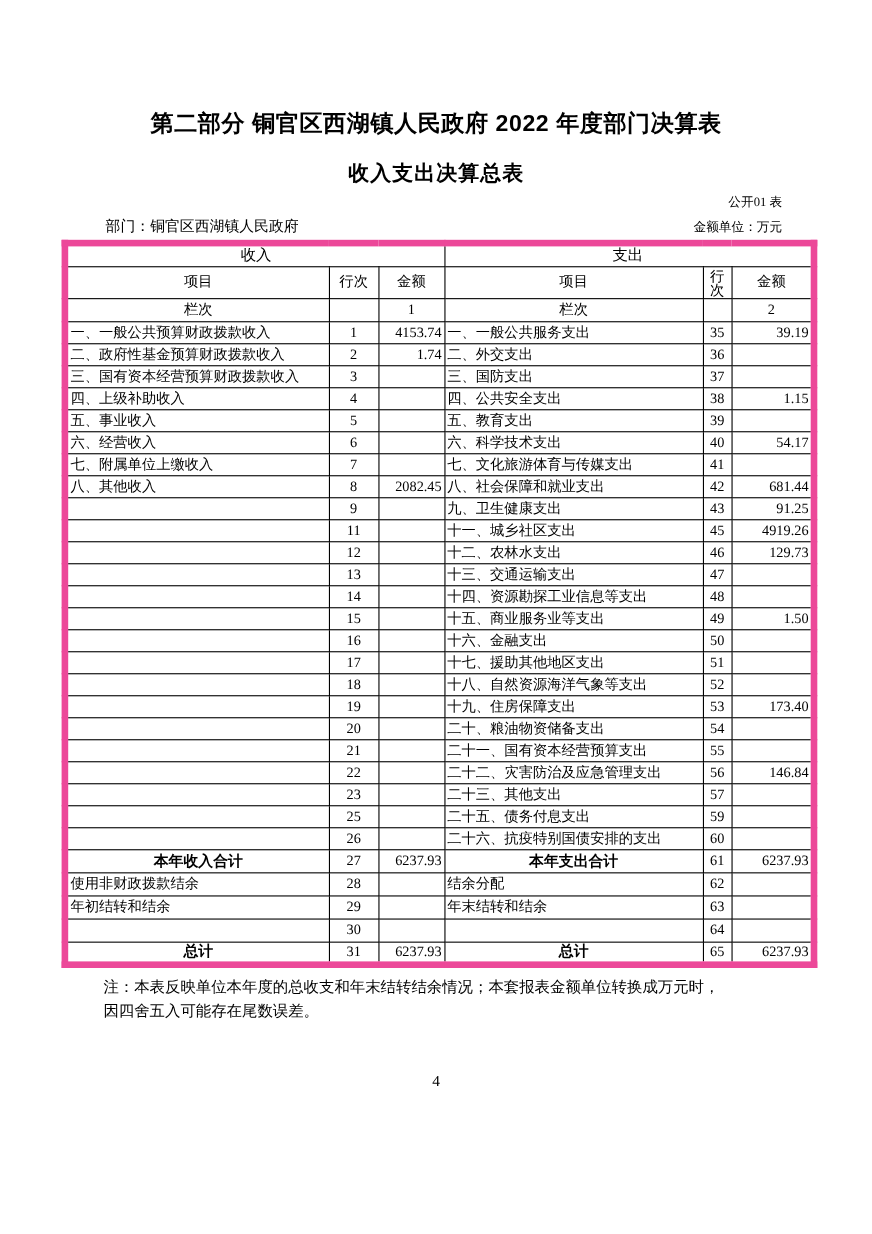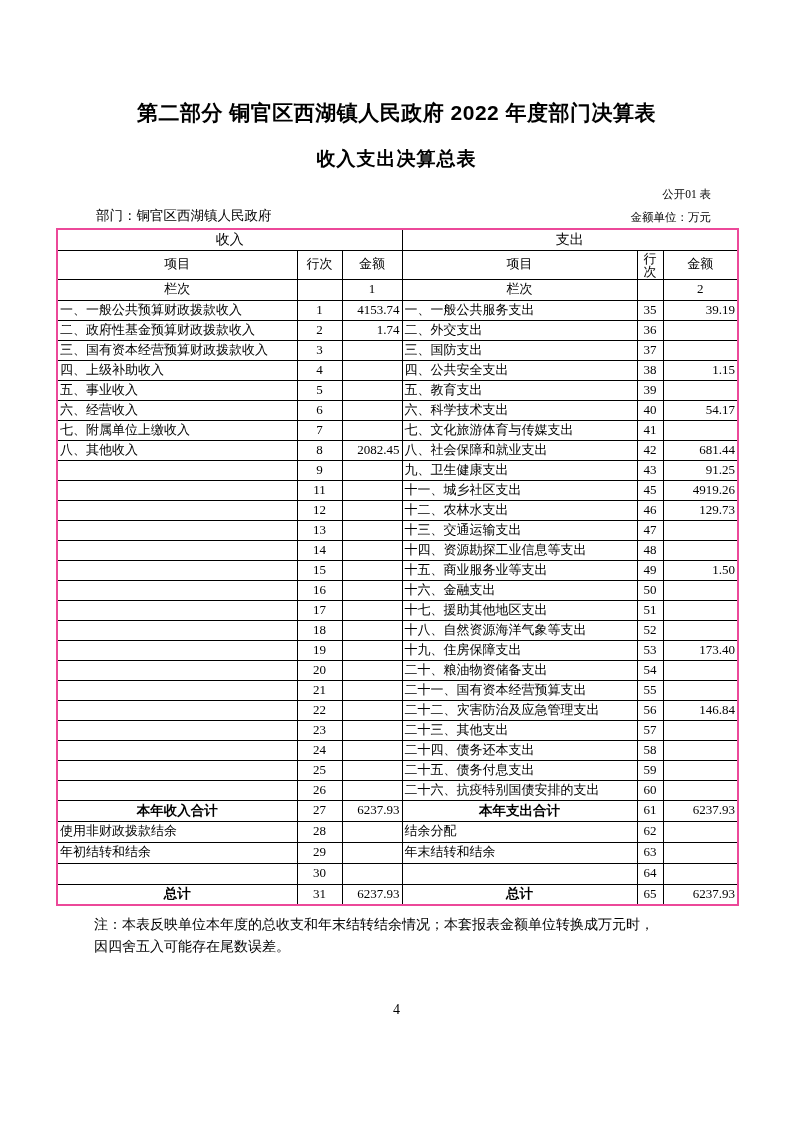--- a/index.html
+++ b/index.html
@@ -25,38 +25,38 @@
     font-size: 19px;
     font-weight: bold;
     margin-top: 21px;
     line-height: 24px;
     letter-spacing: 1px;
   }
   .meta-form-code {
     text-align: right;
     font-size: 11.5px;
     padding-right: 26px;
-    margin-top: 16px;
+    margin-top: 6px;
     line-height: 14px;
   }
   .meta-row {
     display: flex;
     justify-content: space-between;
     align-items: flex-end;
     margin-top: 7px;
     margin-bottom: 4px;
   }
   .meta-dept { font-size: 13.5px; padding-left: 40px; line-height: 16px; }
   .meta-unit { font-size: 11.5px; padding-right: 26px; line-height: 14px; }
 
   table.budget {
     border-collapse: collapse;
     table-layout: fixed;
     width: 681px;
-    border: 2px solid #ec4899;
+    border: 6px solid #ec4899;
     font-size: 13px;
   }
   table.budget th, table.budget td {
     border: 1px solid #000;
     font-weight: normal;
     padding: 0 2px;
     overflow: hidden;
     white-space: nowrap;
     line-height: 1.15;
   }
@@ -308,28 +308,20 @@
         <tr class="data-row">
           <td class="item"></td>
           <td class="rownum">23</td>
           <td class="amount"></td>
           <td class="item">二十三、其他支出</td>
           <td class="rownum">57</td>
           <td class="amount"></td>
         </tr>
         <tr class="data-row">
           <td class="item"></td>
-          <td class="rownum">24</td>
-          <td class="amount"></td>
-          <td class="item">二十四、债务还本支出</td>
-          <td class="rownum">58</td>
-          <td class="amount"></td>
-        </tr>
-        <tr class="data-row">
-          <td class="item"></td>
           <td class="rownum">25</td>
           <td class="amount"></td>
           <td class="item">二十五、债务付息支出</td>
           <td class="rownum">59</td>
           <td class="amount"></td>
         </tr>
         <tr class="data-row">
           <td class="item"></td>
           <td class="rownum">26</td>
           <td class="amount"></td>

